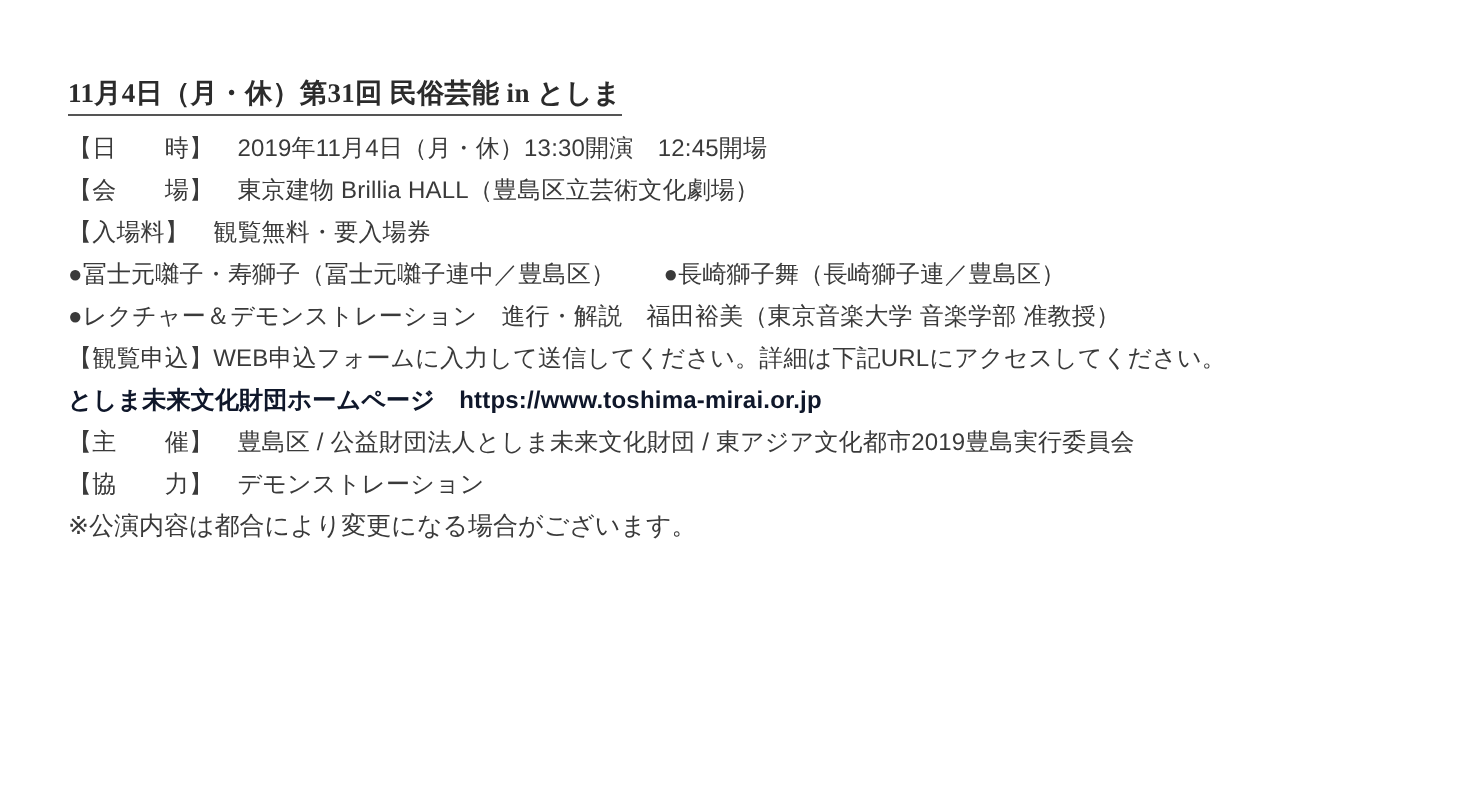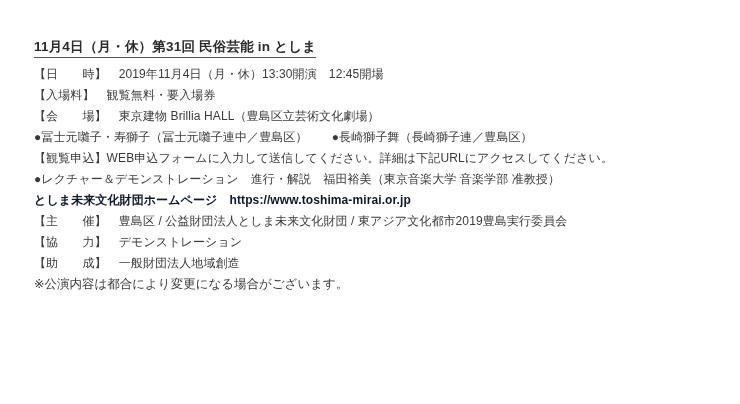--- a/index.html
+++ b/index.html
@@ -30,20 +30,21 @@
     margin-bottom: 10px;
   }
   .title {
     display: inline-block;
     font-weight: bold;
     font-size: 13.5px;
     color: #2b2b2b;
     border-bottom: 1px solid #555555;
     padding-bottom: 3px;
     letter-spacing: 0.2px;
+    font-family: Liberation Serif, serif;
   }
   .line {
     margin: 0 0 9px 0;
     white-space: nowrap;
     color: #3a3a3a;
     font-size: 12px;
     letter-spacing: 0.1px;
   }
   .note {
     margin-top: 0;
@@ -59,25 +60,24 @@
 <body>
 
 <div class="page">
   <div class="doc">
 
     <div class="title-row">
       <span class="title">11月4日（月・休）第31回 民俗芸能 in としま</span>
     </div>
 
     <p class="line">【日　　時】　2019年11月4日（月・休）13:30開演　12:45開場</p>
+    <p class="line">【会　　場】　東京建物 Brillia HALL（豊島区立芸術文化劇場）</p>
     <p class="line">【入場料】　観覧無料・要入場券</p>
-    <p class="line">【会　　場】　東京建物 Brillia HALL（豊島区立芸術文化劇場）</p>
     <p class="line">●冨士元囃子・寿獅子（冨士元囃子連中／豊島区）　　●長崎獅子舞（長崎獅子連／豊島区）</p>
+    <p class="line">●レクチャー＆デモンストレーション　進行・解説　福田裕美（東京音楽大学 音楽学部 准教授）</p>
     <p class="line">【観覧申込】WEB申込フォームに入力して送信してください。詳細は下記URLにアクセスしてください。</p>
-    <p class="line">●レクチャー＆デモンストレーション　進行・解説　福田裕美（東京音楽大学 音楽学部 准教授）</p>
     <p class="line url">としま未来文化財団ホームページ　https://www.toshima-mirai.or.jp</p>
     <p class="line">【主　　催】　豊島区 / 公益財団法人としま未来文化財団 / 東アジア文化都市2019豊島実行委員会</p>
     <p class="line">【協　　力】　デモンストレーション</p>
-    <p class="line">【助　　成】　一般財団法人地域創造</p>
 
     <p class="note">※公演内容は都合により変更になる場合がございます。</p>
   </div>
 </div>
 
 </body></html>

